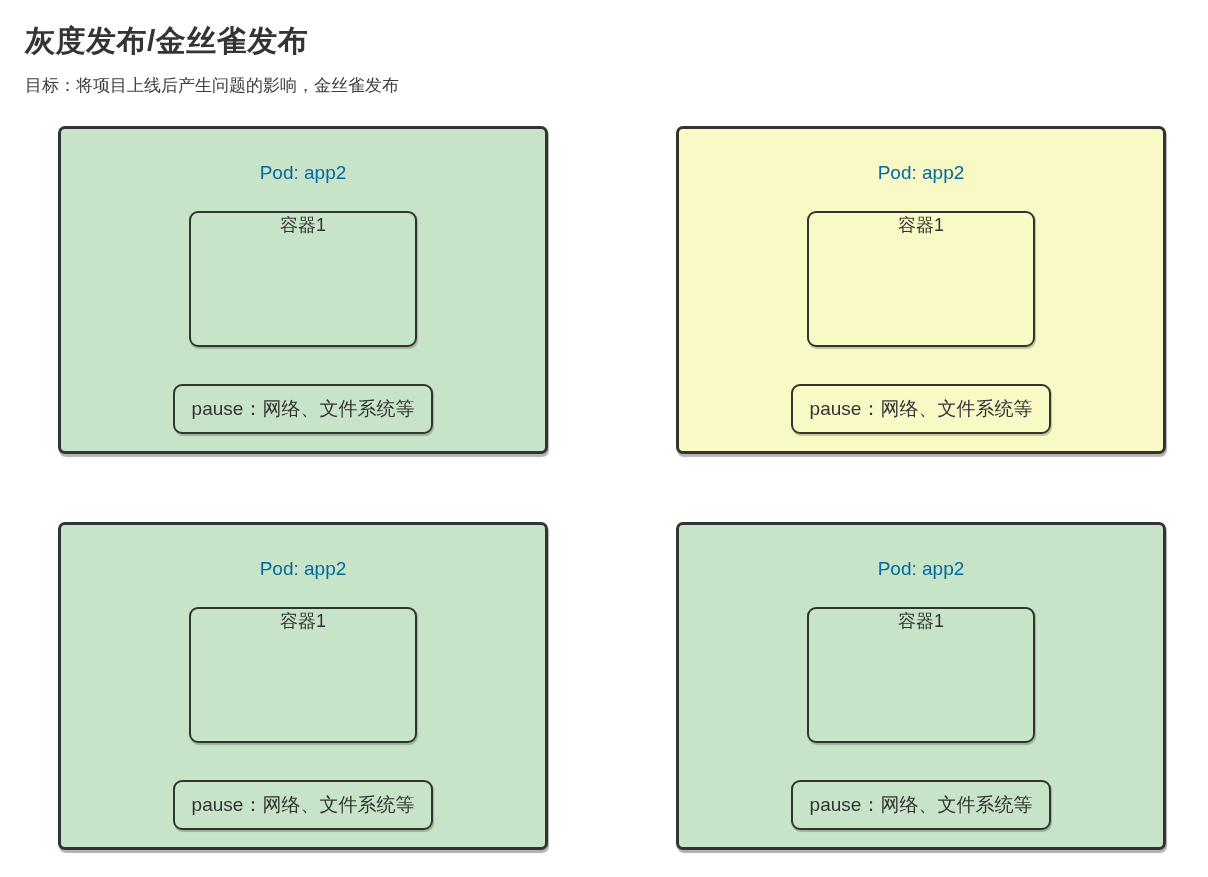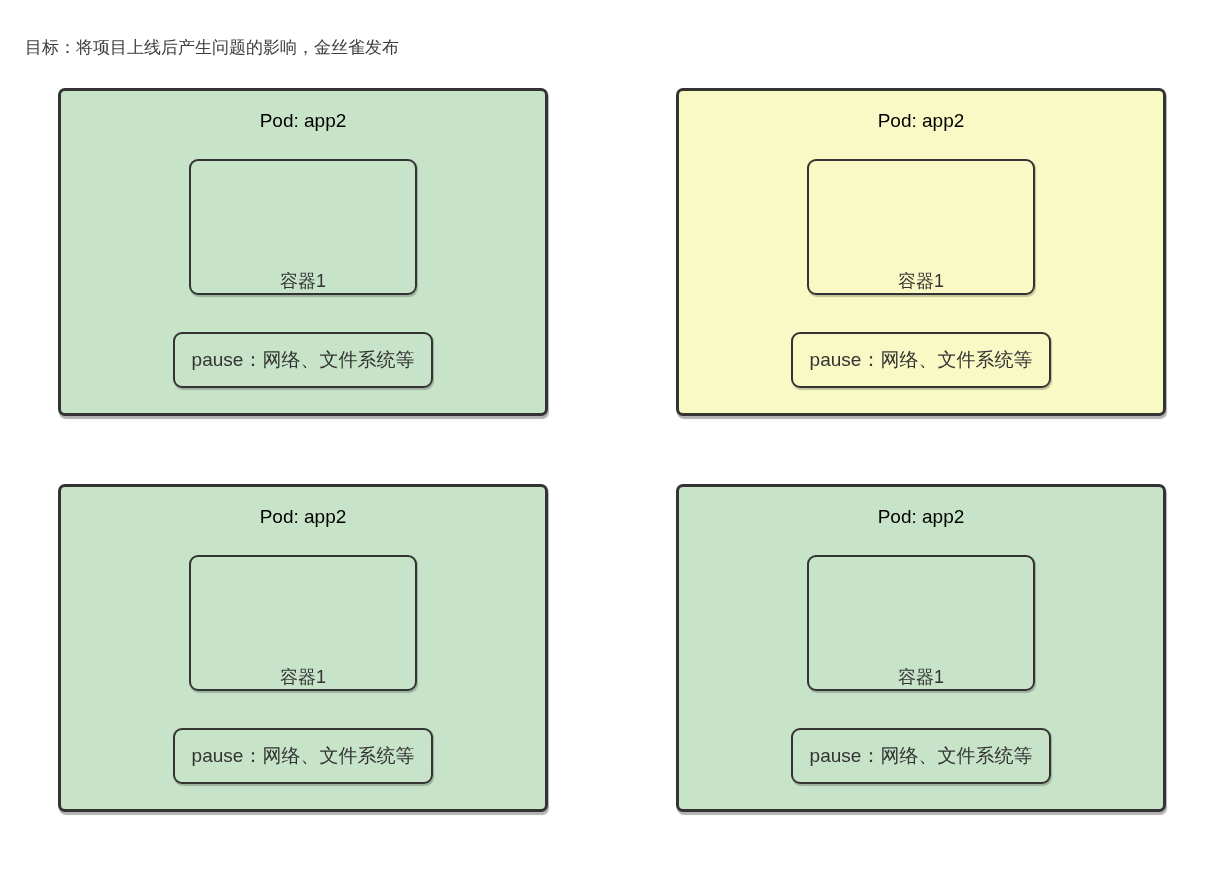--- a/index.html
+++ b/index.html
@@ -43,58 +43,59 @@
     border: 3px solid var(--line, #333);
     border-radius: 7px;
     display: flex;
     flex-direction: column;
     align-items: center;
     box-shadow: 1px 2.5px 1px rgba(0,0,0,0.30);
   }
   .pod--green  { background: var(--pod-green, #c7e3c8); }
   .pod--yellow { background: var(--pod-yellow, #f9f9c5); }
   .pod-title {
-    margin-top: 18px;
+    margin-top: 32px;
     font-size: 19px;
     line-height: 24px;
-    color: #000000;
+    color: #0369a1;
   }
   .container-box {
     margin-top: 26px;
     width: 228px;
     height: 136px;
     box-sizing: border-box;
     border: 2.5px solid var(--line, #333);
     border-radius: 9px;
     display: flex;
-    align-items: flex-end;
+    align-items: flex-start;
     justify-content: center;
     font-size: 18px;
     color: #333;
     box-shadow: 1px 1.5px 1px rgba(0,0,0,0.22);
   }
   .pause-box {
     margin-top: 37px;
-    height: 56px;
+    height: 50px;
     box-sizing: border-box;
     border: 2.5px solid var(--line, #333);
     border-radius: 9px;
     display: flex;
     align-items: center;
     justify-content: center;
     font-size: 19px;
     color: #333;
     padding: 0 17px;
     box-shadow: 1px 1.5px 1px rgba(0,0,0,0.22);
   }
 </style>
 </head>
 <body>
 
 <div class="header">
+  <h1 class="page-title">灰度发布/金丝雀发布</h1>
   <div class="page-subtitle">目标：将项目上线后产生问题的影响，金丝雀发布</div>
 </div>
 
 <div class="pod-grid">
 
   <div class="pod pod--green">
     <div class="pod-title">Pod: app2</div>
     <div class="container-box">
       <span>容器1</span>
     </div>

